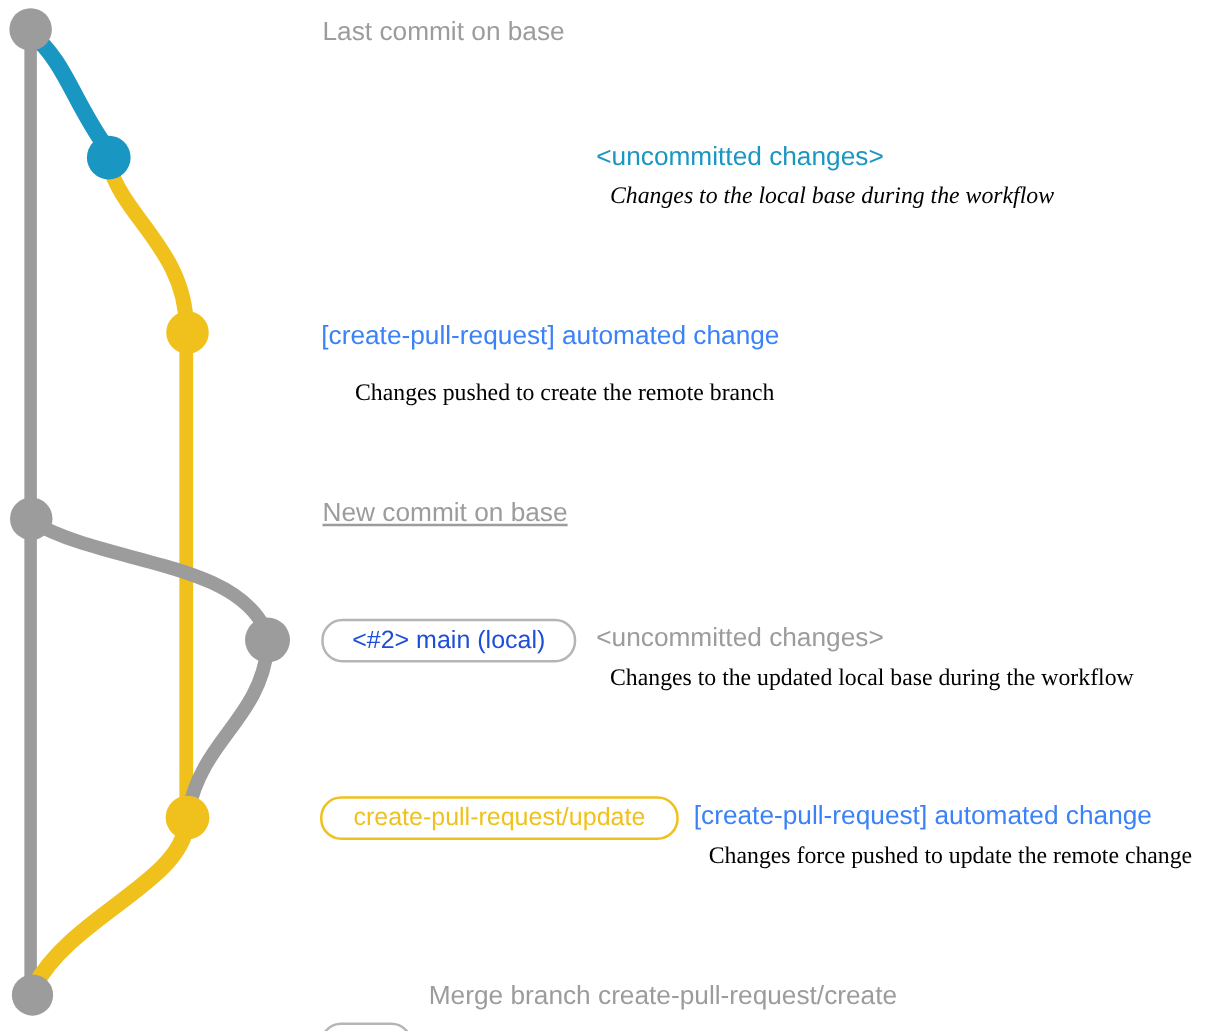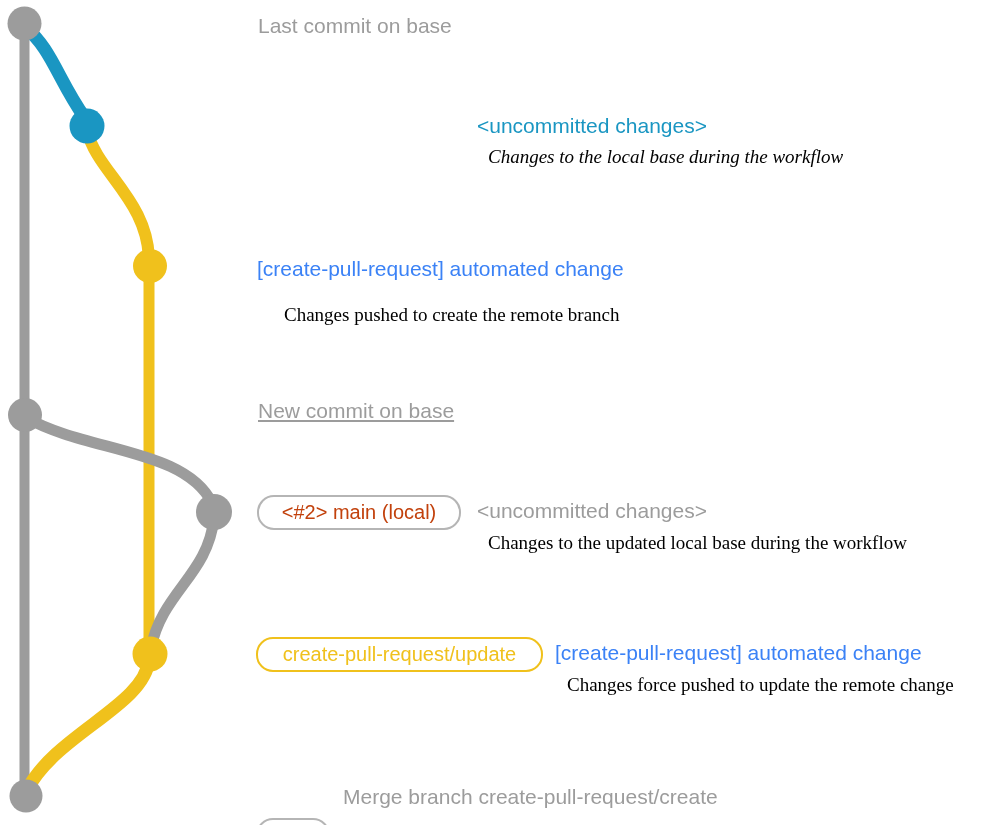--- a/index.html
+++ b/index.html
@@ -39,21 +39,21 @@
     justify-content: center;
     box-sizing: border-box;
     height: 35px;
     border: 2px solid;
     border-radius: 17px;
     background: #ffffff;
     font-size: 20px;
     white-space: nowrap;
   }
   .badge.blue   { color: #1a96c2; border-color: #1a96c2; }
-  .badge.gray   { color: #c2410c; border-color: #b5b5b5; }
+  .badge.gray   { color: #1d4ed8; border-color: #b5b5b5; }
   .badge.yellow { color: #f0c11c; border-color: #f0c11c; }
 
   
   #last-commit      { left: 258px; top: 14px; }
   #badge-main-1     { left: 257px; top: 112px; width: 204px; }
   #uncommitted-1    { left: 477px; top: 114px; }
   #desc-1           { left: 488px; top: 146px; font-style: italic; }
   #automated-1      { left: 257px; top: 257px; }
   #desc-2           { left: 268px; top: 304px; margin-left: 16px; }
   #new-commit       { left: 258px; top: 399px; text-decoration: underline; }

